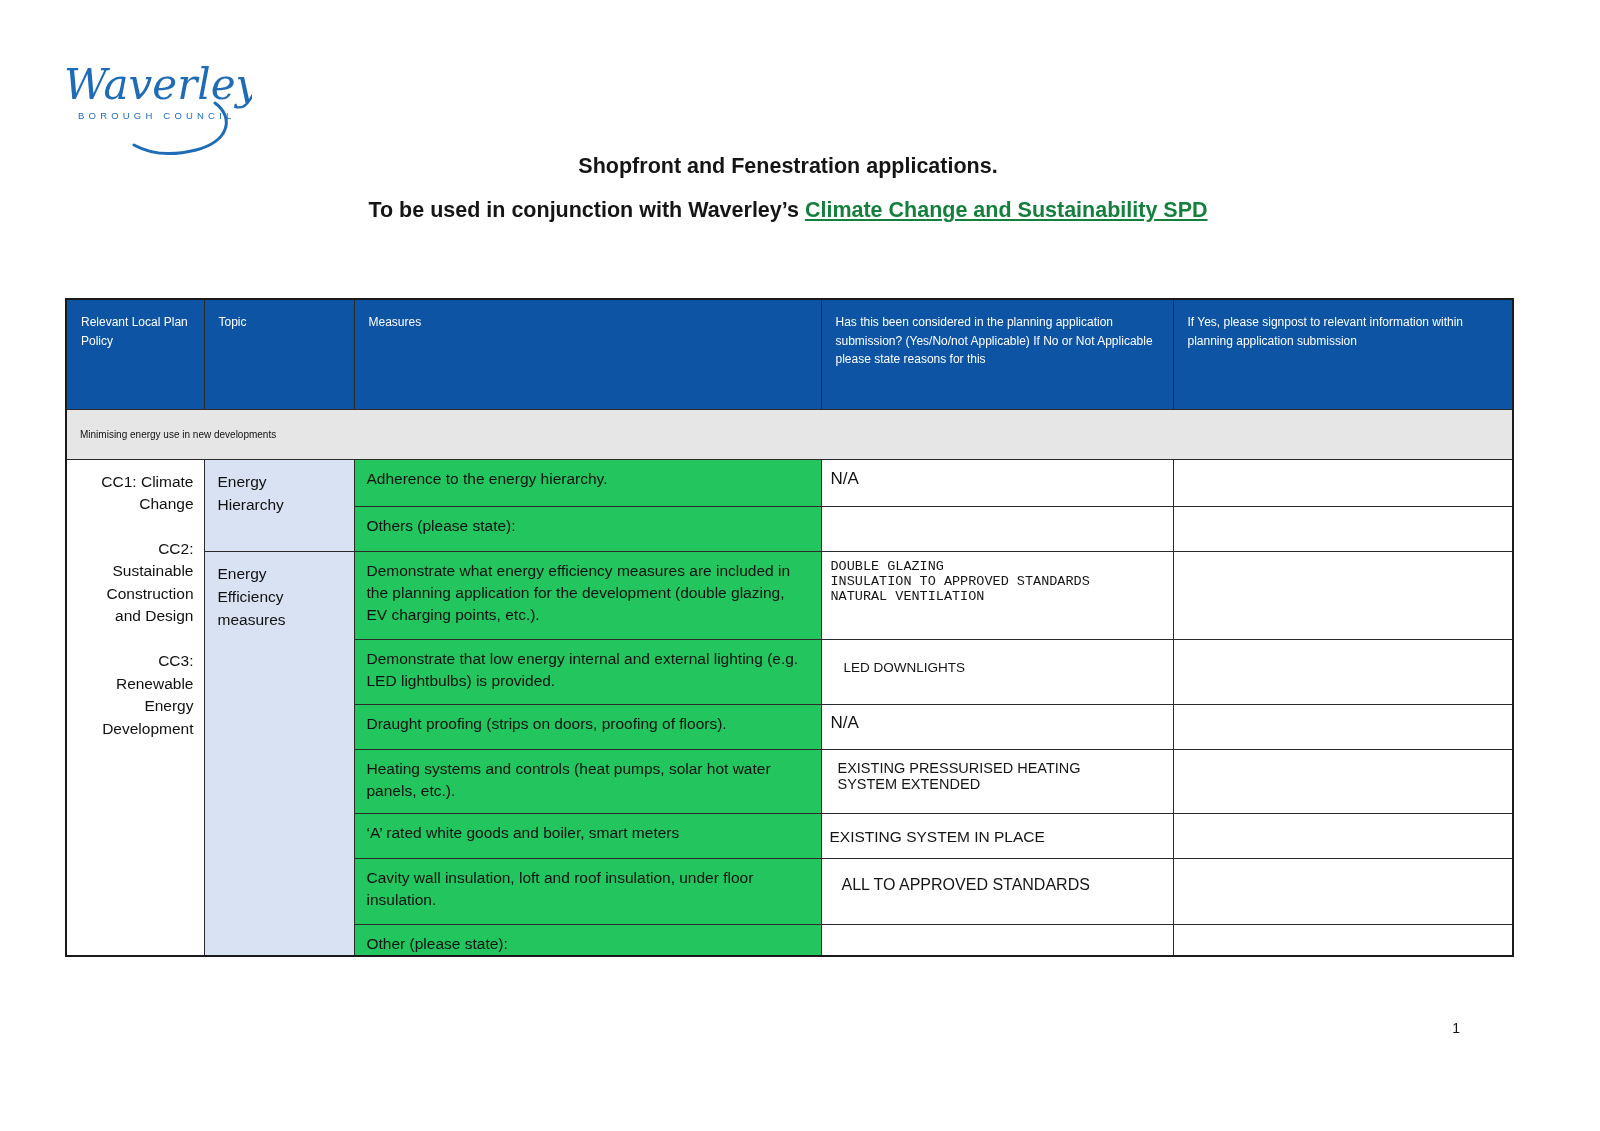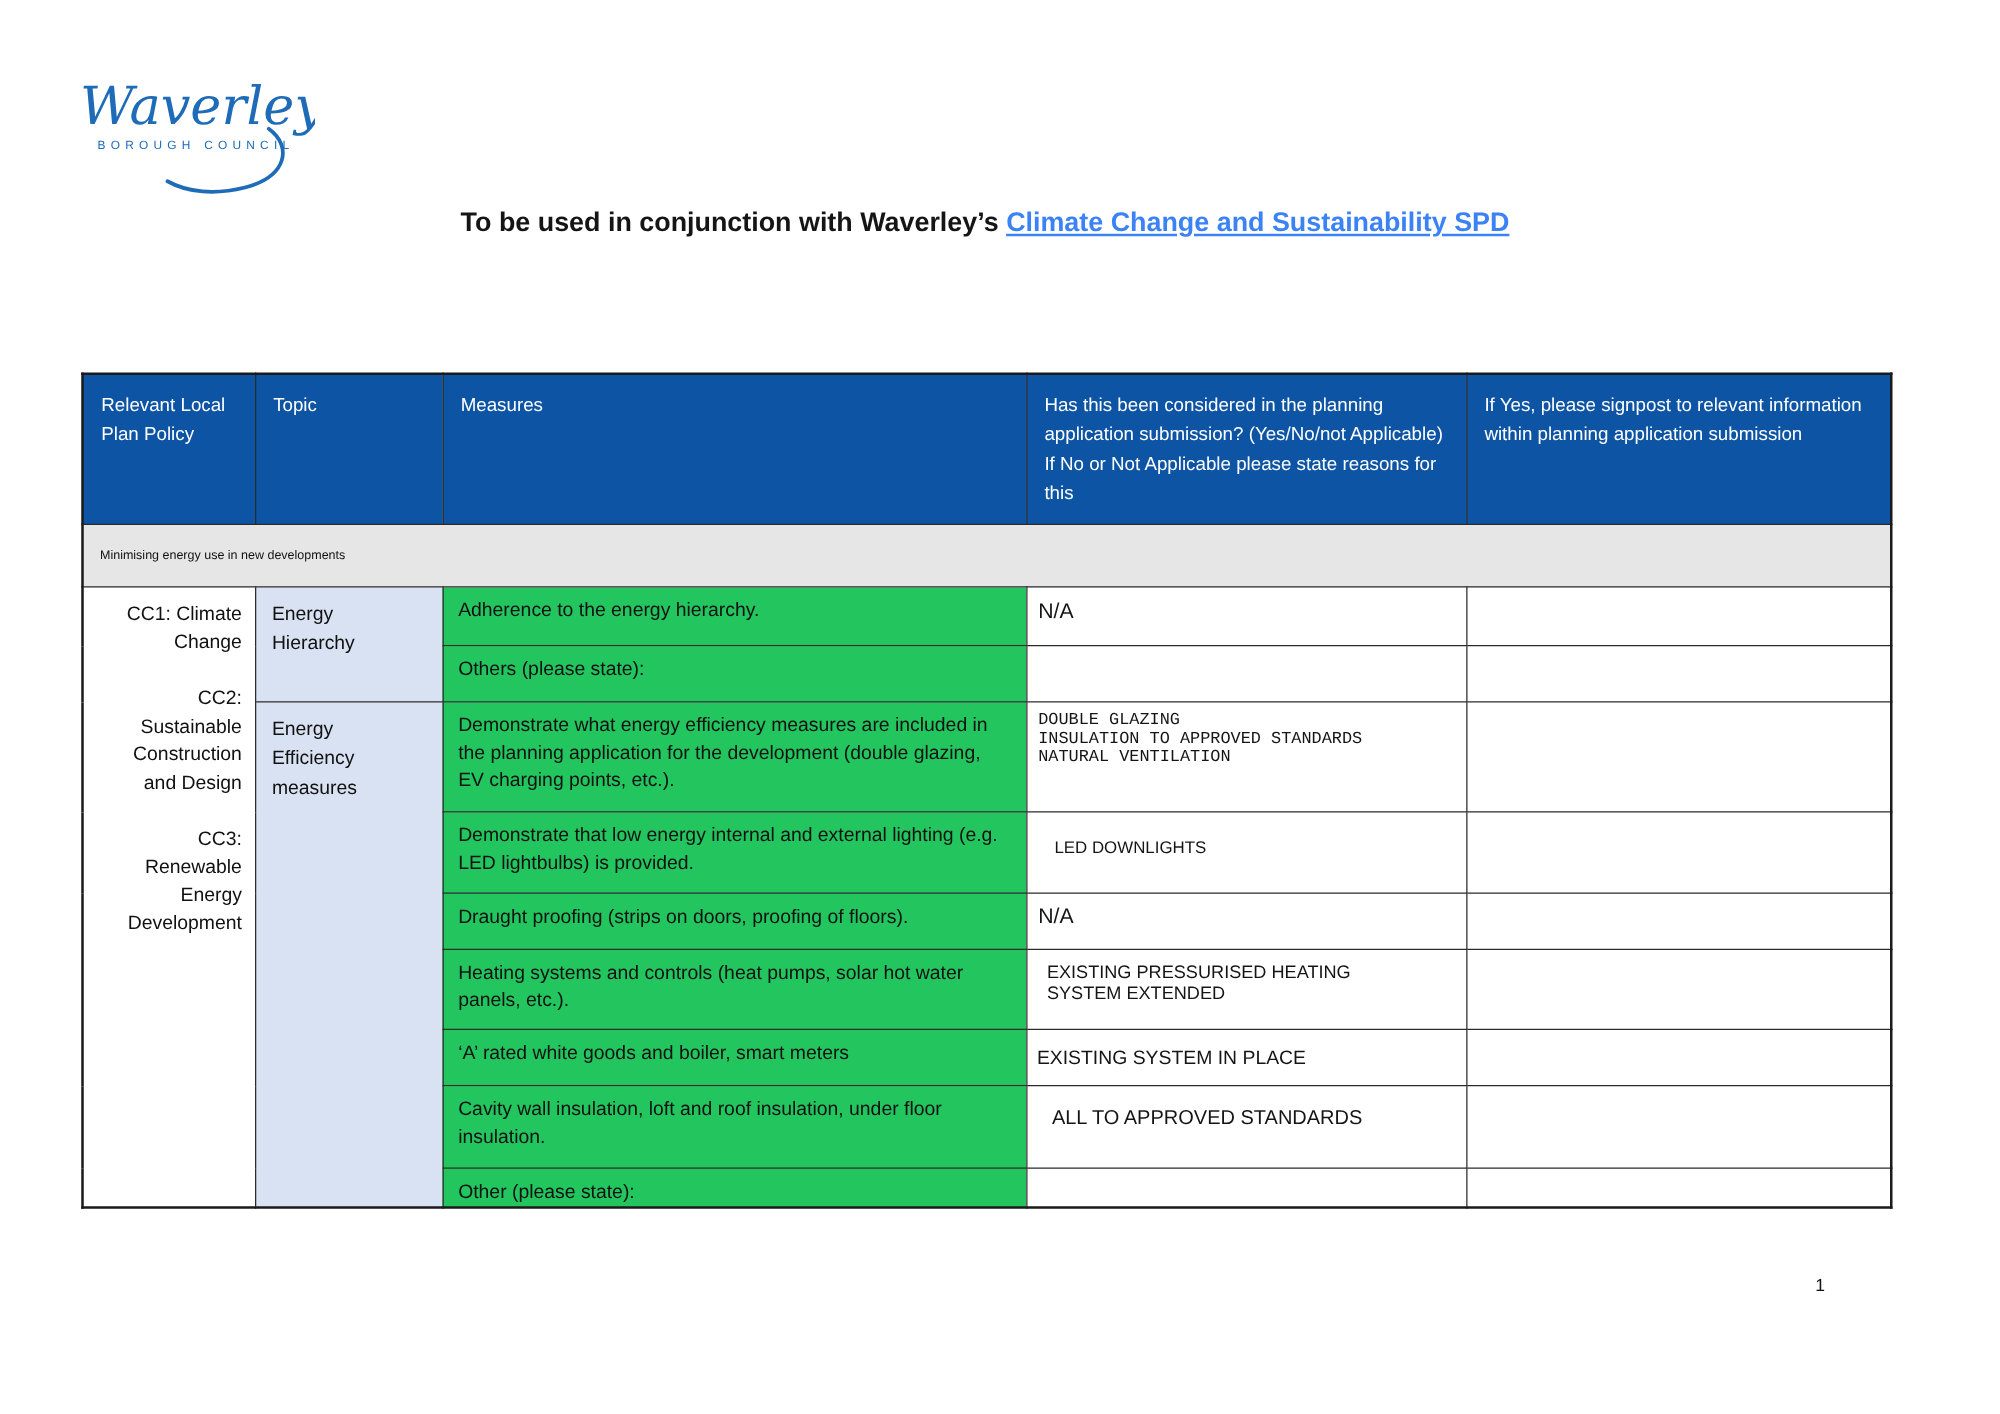--- a/index.html
+++ b/index.html
@@ -9,40 +9,40 @@
     font-family:"Liberation Sans", sans-serif; color:#111111; overflow:hidden;
   }
 
   
   .logo { position:absolute; left:62px; top:55px; width:190px; height:105px; }
 
   
   .title-block { position:absolute; left:60px; top:150px; width:1456px; text-align:center; }
   .title-line { font-size:21.5px; font-weight:bold; color:#151515; line-height:1.5; }
   .subtitle { margin-top:16px; font-size:21.5px; font-weight:bold; color:#151515; }
-  .subtitle a { color:#3b82f6; text-decoration:underline; cursor:pointer; }
+  .subtitle a { color:#15803d; text-decoration:underline; cursor:pointer; }
 
   
   table.checklist {
     position:absolute; left:65px; top:298px; width:1447px;
     border-collapse:collapse; table-layout:fixed;
     font-size:15.5px;
   }
   table.checklist col.c1 { width:138px; }
   table.checklist col.c2 { width:150px; }
   table.checklist col.c3 { width:467px; }
   table.checklist col.c4 { width:352px; }
   table.checklist col.c5 { width:340px; }
 
   table.checklist th, table.checklist td { border:1px solid #2b2b2b; }
   table.checklist { border:2px solid #1a1a1a; }
 
   th.hdr {
     background:#0d55a4; color:#ffffff; font-weight:normal; text-align:left;
-    vertical-align:top; padding:13px 14px; font-size:15px; line-height:1.55;
+    vertical-align:top; padding:13px 14px; font-size:12px; line-height:1.55;
   }
   tr.hdr-row { height:110px; }
 
   td.section {
     background:#e7e6e6; padding:0 0 0 13px; vertical-align:middle;
     font-size:10px; color:#111;
   }
   tr.section-row { height:50px; }
 
   td.policy {
@@ -82,20 +82,21 @@
 
 <div class="page">
 
   <svg class="logo" viewBox="0 0 190 105">
     <text x="2" y="44" font-size="42" font-family="DejaVu Serif, serif" font-style="italic" fill="#1e6bb8">Waverley</text>
     <text x="16" y="64" font-size="9.5" letter-spacing="4.2" font-family="Liberation Sans, sans-serif" fill="#1e6bb8">BOROUGH COUNCIL</text>
     <path d="M 153 48 C 172 62 168 86 134 95 C 110 101 88 99 72 90" fill="none" stroke="#1e6bb8" stroke-width="3" stroke-linecap="round"></path>
   </svg>
 
   <div class="title-block">
+    <div class="title-line">Shopfront and Fenestration applications.</div>
     <div class="subtitle"><span>To be used in conjunction with Waverley’s </span><a>Climate Change and Sustainability SPD</a></div>
   </div>
 
   <table class="checklist">
     <colgroup>
       <col class="c1">
         <col class="c2">
         <col class="c3">
         <col class="c4">
         <col class="c5">

